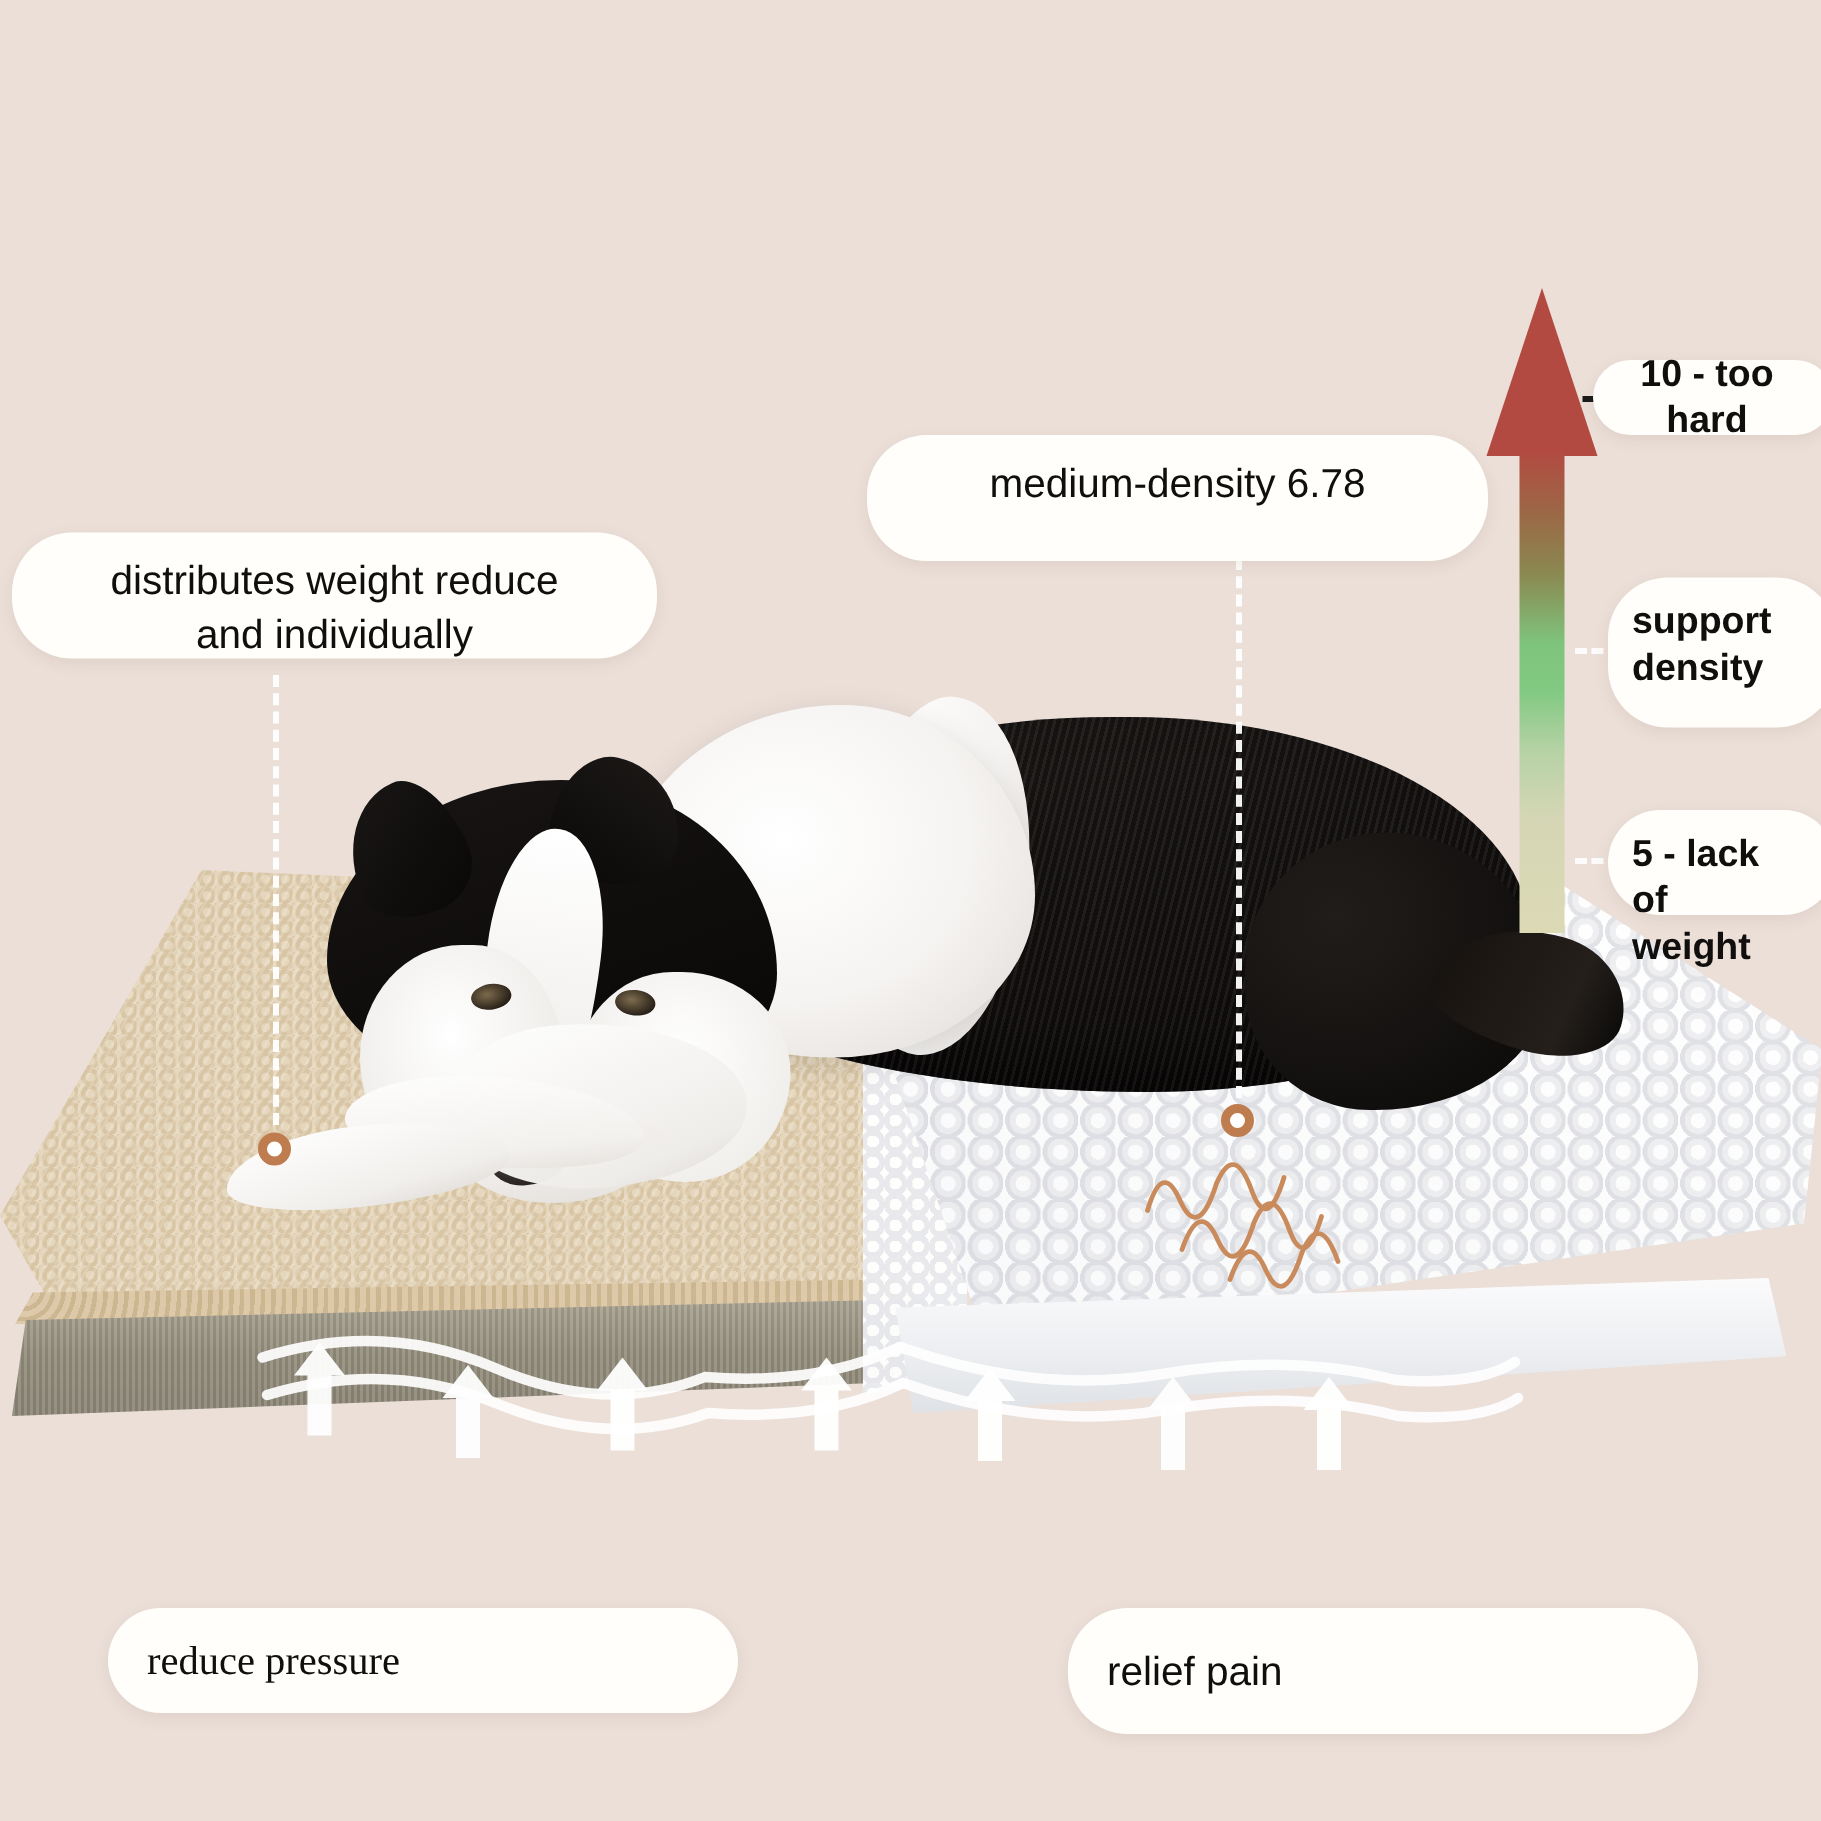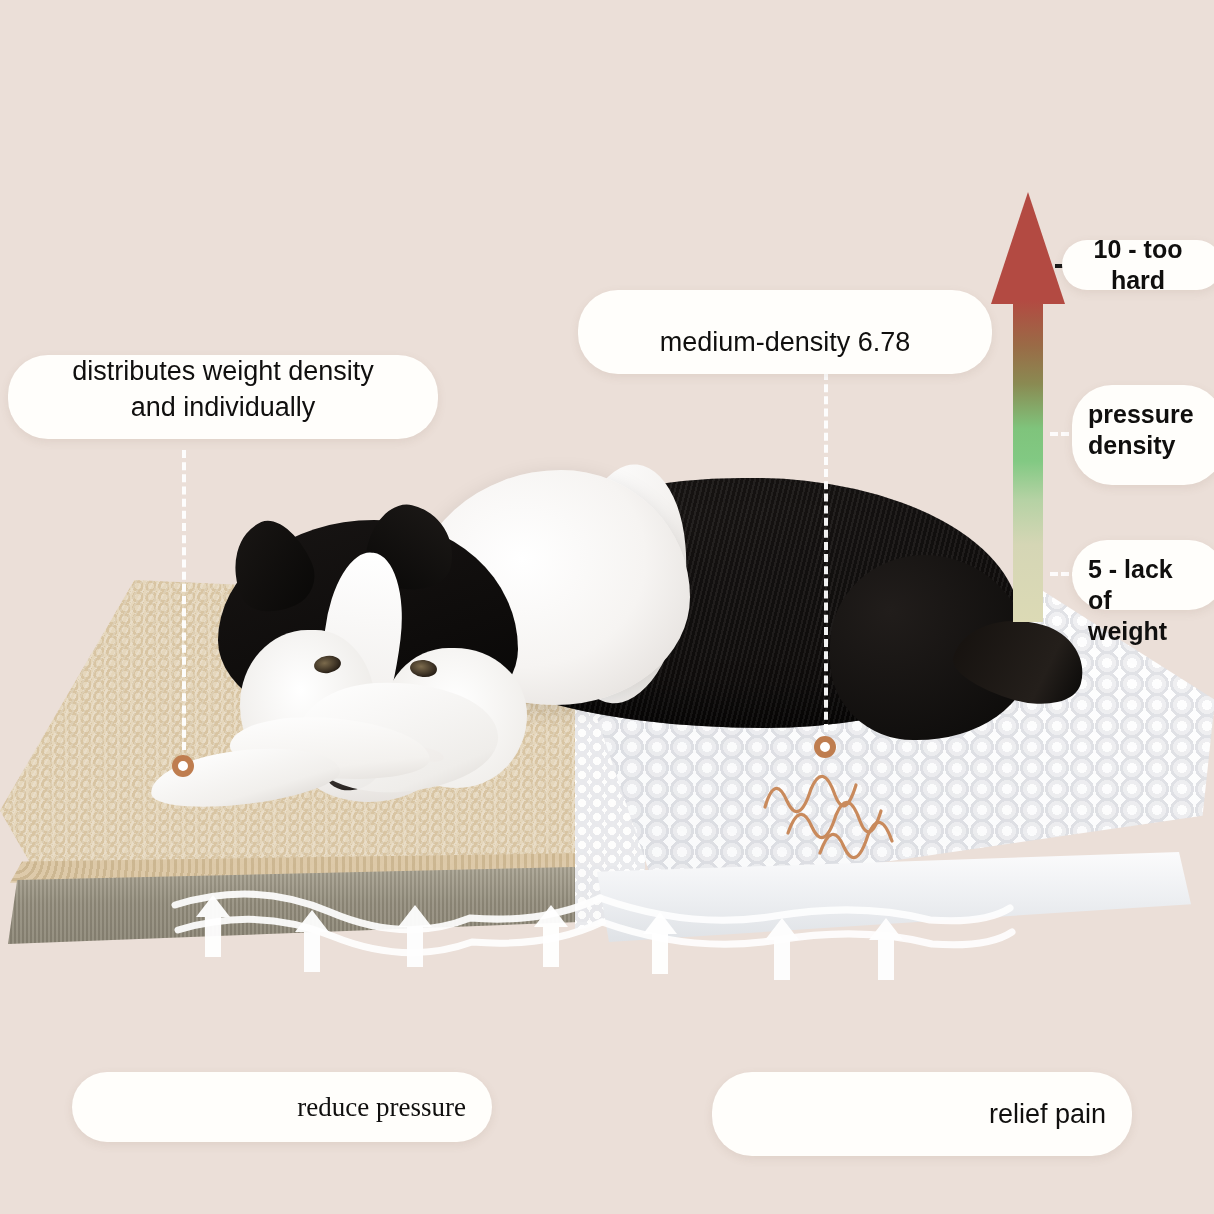--- a/index.html
+++ b/index.html
@@ -219,21 +219,21 @@
   }
   .ring{
     position:absolute;width:22px;height:22px;border-radius:50%;
     border:6px solid #bf7d4f;background:#ffffff;box-sizing:border-box;
   }
 
   
   .pill{
     position:absolute;background:#fffefb;border-radius:40px;
     box-shadow:0 3px 10px rgba(120,90,70,.10);
-    display:flex;align-items:center;justify-content:flex-end;
+    display:flex;align-items:center;justify-content:flex-start;
     text-align:center;color:#100f0e;
     font-size:27px;line-height:36px;font-weight:400;
     padding:14px 26px;box-sizing:border-box;
   }
   .pill.bold{font-weight:bold;font-size:25px;line-height:31px;}
   .pill.leftal{justify-content:flex-start;text-align:left;}
 
   
   .scale{position:absolute;left:1000px;top:192px;width:56px;height:430px;}
   .scale-shaft{
@@ -328,21 +328,21 @@
     </g>
   </svg>
 
   <div class="leader" style="left:182px;top:450px;height:300px;"></div>
   <div class="ring" style="left:172px;top:755px;"></div>
 
   <div class="leader" style="left:824px;top:372px;height:360px;"></div>
   <div class="ring" style="left:814px;top:736px;"></div>
 
   <div class="pill" style="left:8px;top:355px;width:430px;height:84px;flex-direction:column;">
-    <span>distributes weight density</span>
+    <span>distributes weight reduce</span>
     <span>and individually</span>
   </div>
 
   <div class="pill" style="left:578px;top:290px;width:414px;height:84px;flex-direction:column;">
     <span>medium-density 6.78</span>
   </div>
 
   <div class="scale">
     <div class="scale-head"></div>
     <div class="scale-shaft"></div>
@@ -350,21 +350,21 @@
 
   <div class="tick dark" style="left:1055px;top:264px;width:20px;"></div>
   <div class="tick" style="left:1050px;top:432px;width:30px;"></div>
   <div class="tick" style="left:1050px;top:572px;width:30px;"></div>
 
   <div class="pill bold" style="left:1062px;top:240px;width:160px;height:50px;justify-content:flex-start;padding-left:18px;">
     <span>10 - too hard</span>
   </div>
 
   <div class="pill bold leftal" style="left:1072px;top:385px;width:152px;height:100px;flex-direction:column;align-items:flex-start;padding-left:16px;">
-    <span>pressure</span>
+    <span>support</span>
     <span>density</span>
   </div>
 
   <div class="pill bold leftal" style="left:1072px;top:540px;width:152px;height:70px;flex-direction:column;align-items:flex-start;padding-left:16px;">
     <span>5 - lack of</span>
     <span>weight</span>
   </div>
 
   <div class="pill" style="left:72px;top:1072px;width:420px;height:70px;font-family:Liberation Serif, serif;">
     <span>reduce pressure</span>

